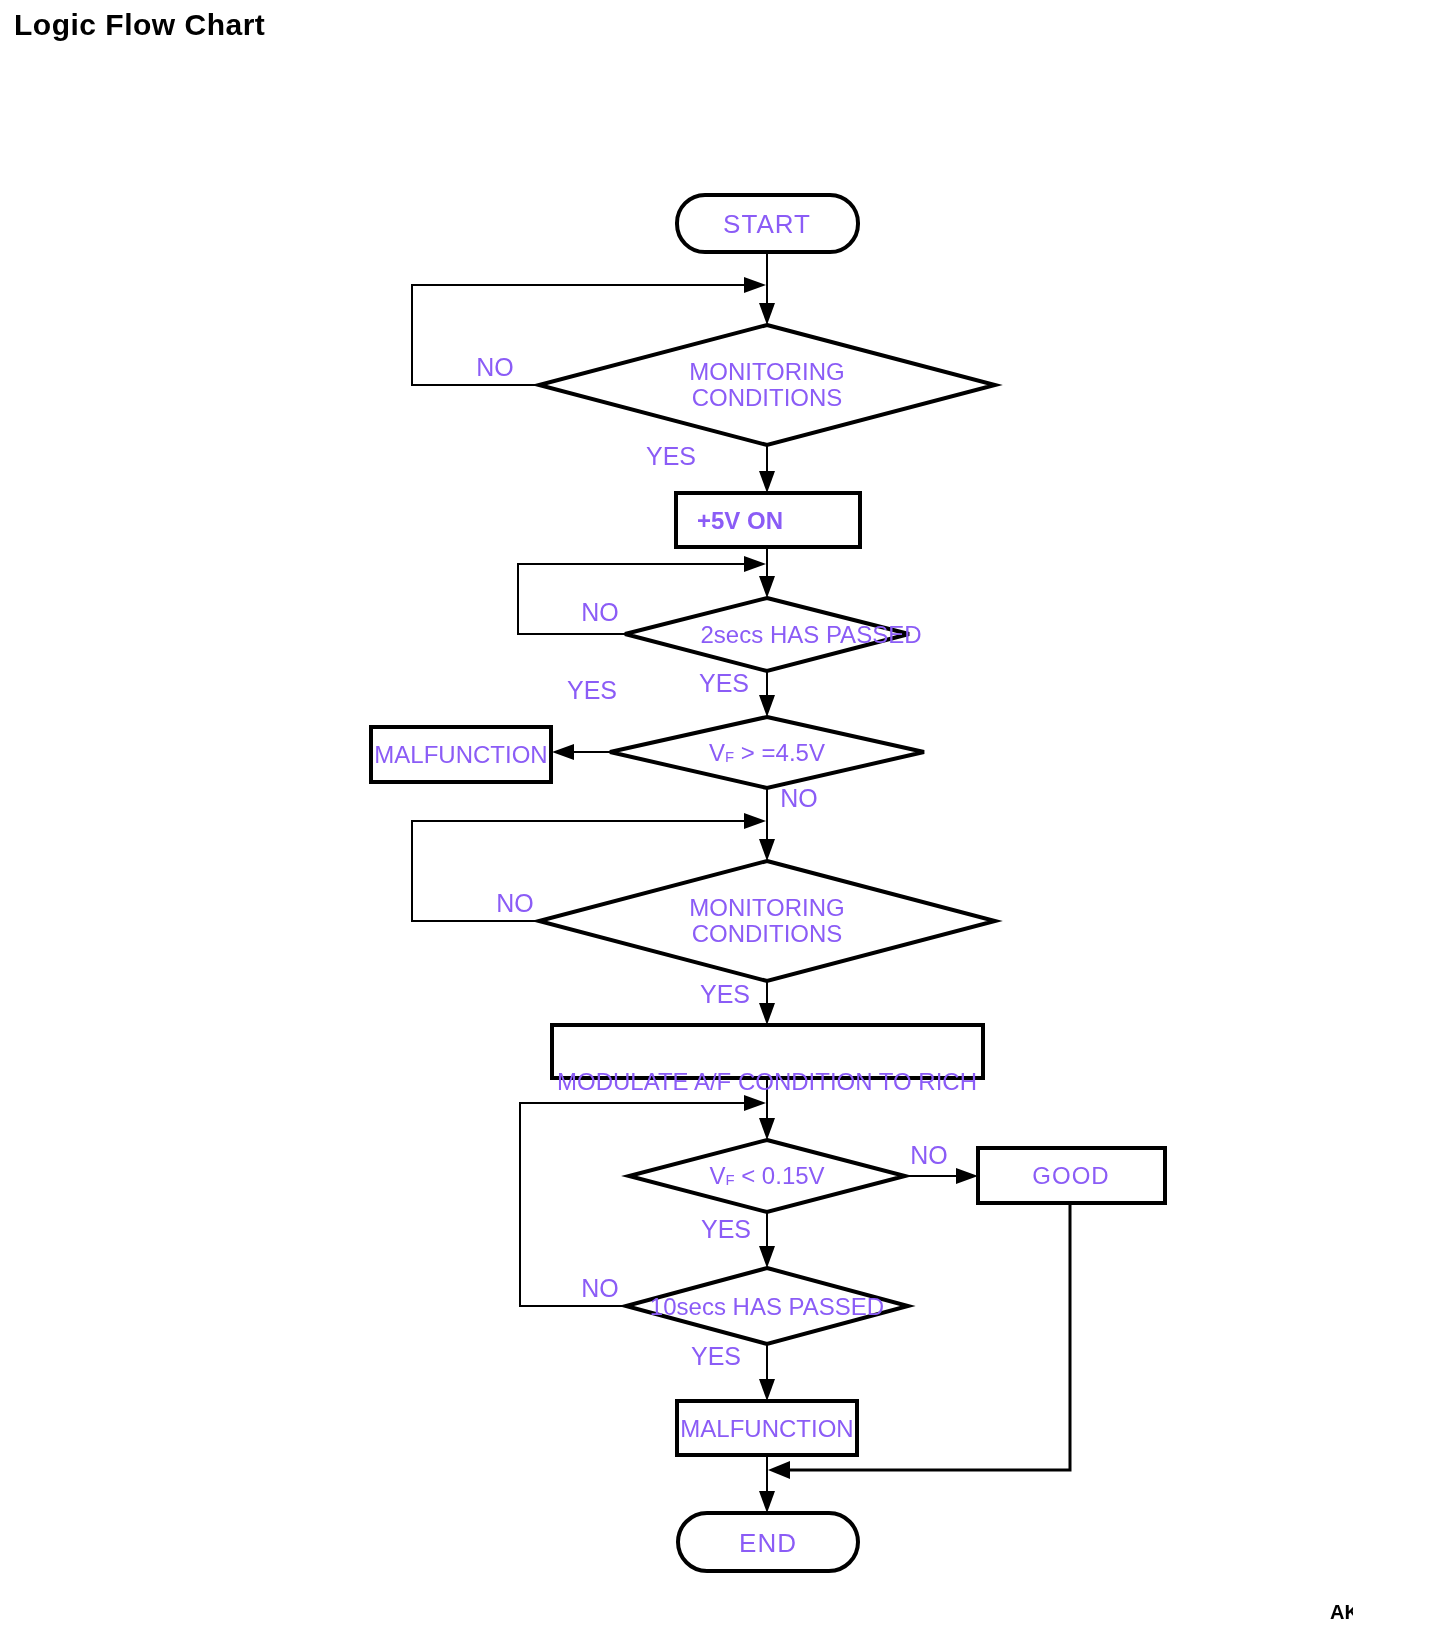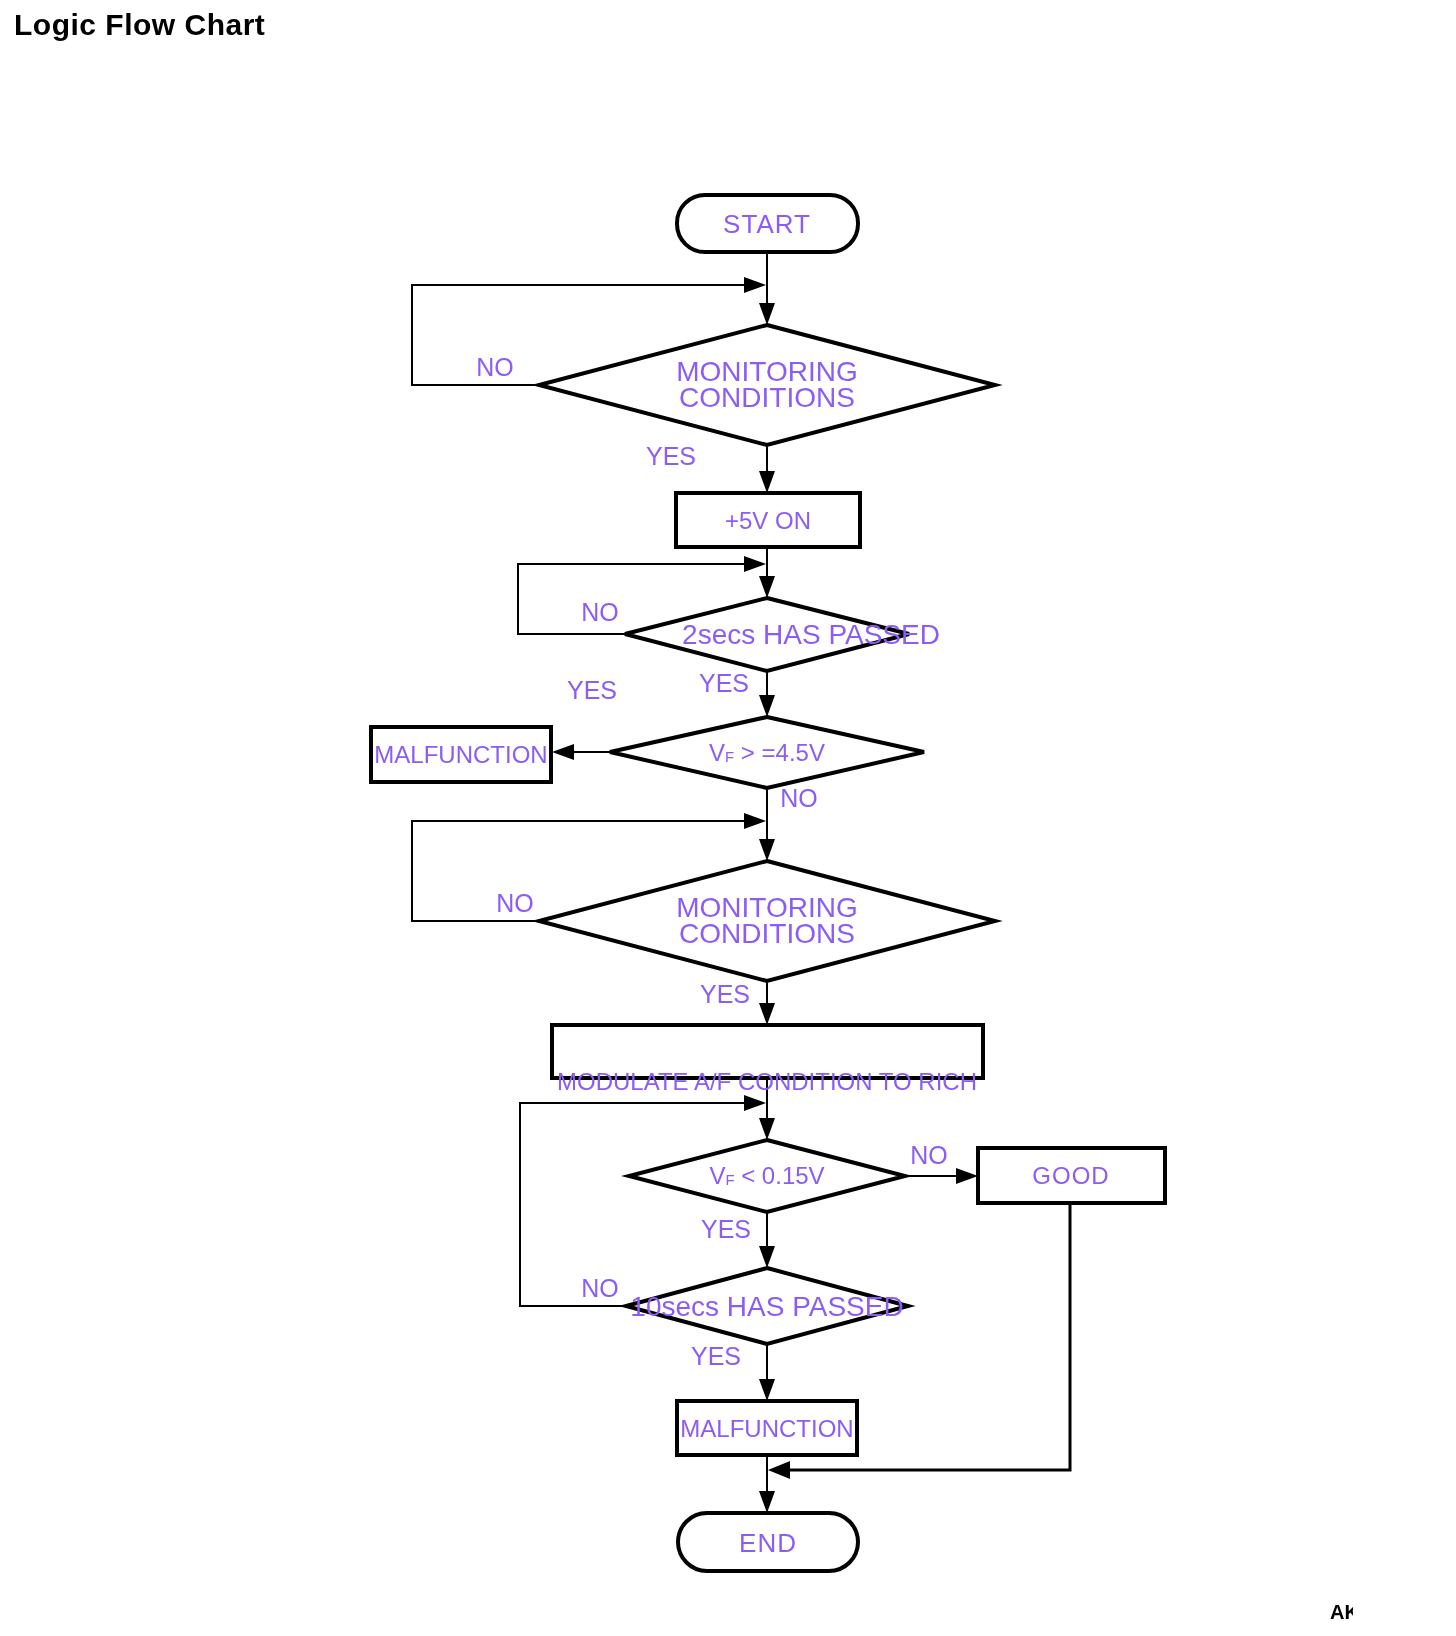--- a/index.html
+++ b/index.html
@@ -10,21 +10,21 @@
   }
   #flow-svg { position:absolute; left:0; top:0; }
   .lbl {
     position:absolute; transform:translate(-50%,-50%);
     white-space:nowrap; color:#8b5cf6; text-align:center;
   }
   .title {
     position:absolute; left:14px; top:8px;
     font-size:30px; font-weight:bold; letter-spacing:0.5px;
   }
-  .node-sm { font-size:28px; line-height:26px; }
+  .node-sm { font-size:24px; line-height:26px; }
   .node-md { font-size:24px; }
   .node-lg { font-size:26px; letter-spacing:1px; }
   .branch  { font-size:25px; }
   .sub { font-size:0.62em; vertical-align:-0.10em; }
   .code {
     position:absolute; left:1330px; top:1601px;
     font-size:20px; font-weight:bold;
   }
 </style>
 </head>
@@ -95,21 +95,21 @@
     </g>
   </svg>
 
   <div class="lbl node-lg" style="left:767px; top:224px;">START</div>
 
   <div class="lbl node-sm" style="left:767px; top:385px;">
     <div>MONITORING</div>
     <div>CONDITIONS</div>
   </div>
 
-  <div class="lbl node-md" style="left:768px; top:521px;">+5V ON</div>
+  <div class="lbl node-md" style="left:740px; top:521px;font-weight:bold;">+5V ON</div>
 
   <div class="lbl node-sm" style="left:767px; top:635px;margin-left:44px;">2secs HAS PASSED</div>
 
   <div class="lbl node-md" style="left:767px; top:753px;"><span>V</span><span class="sub">F</span><span> &gt; =4.5V</span></div>
 
   <div class="lbl node-md" style="left:461px; top:755px;">MALFUNCTION</div>
 
   <div class="lbl node-sm" style="left:767px; top:921px;">
     <div>MONITORING</div>
     <div>CONDITIONS</div>

